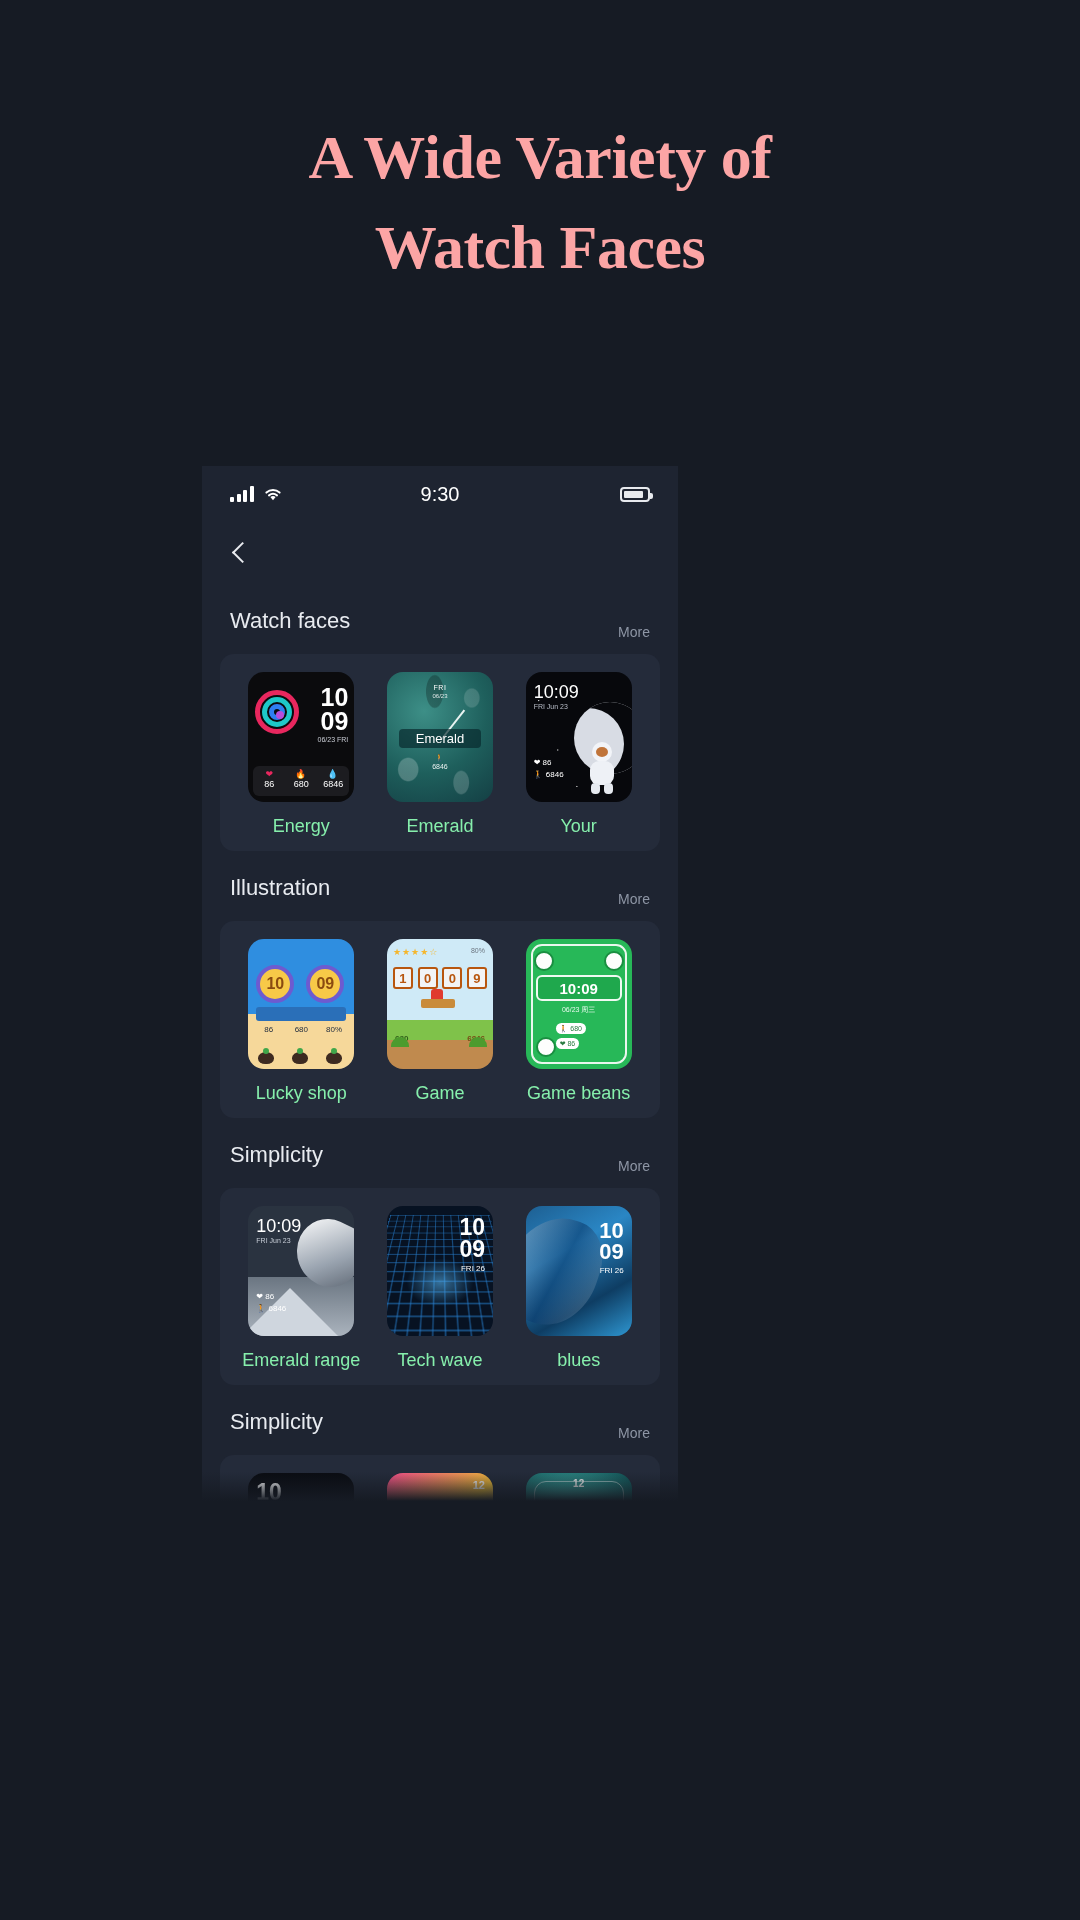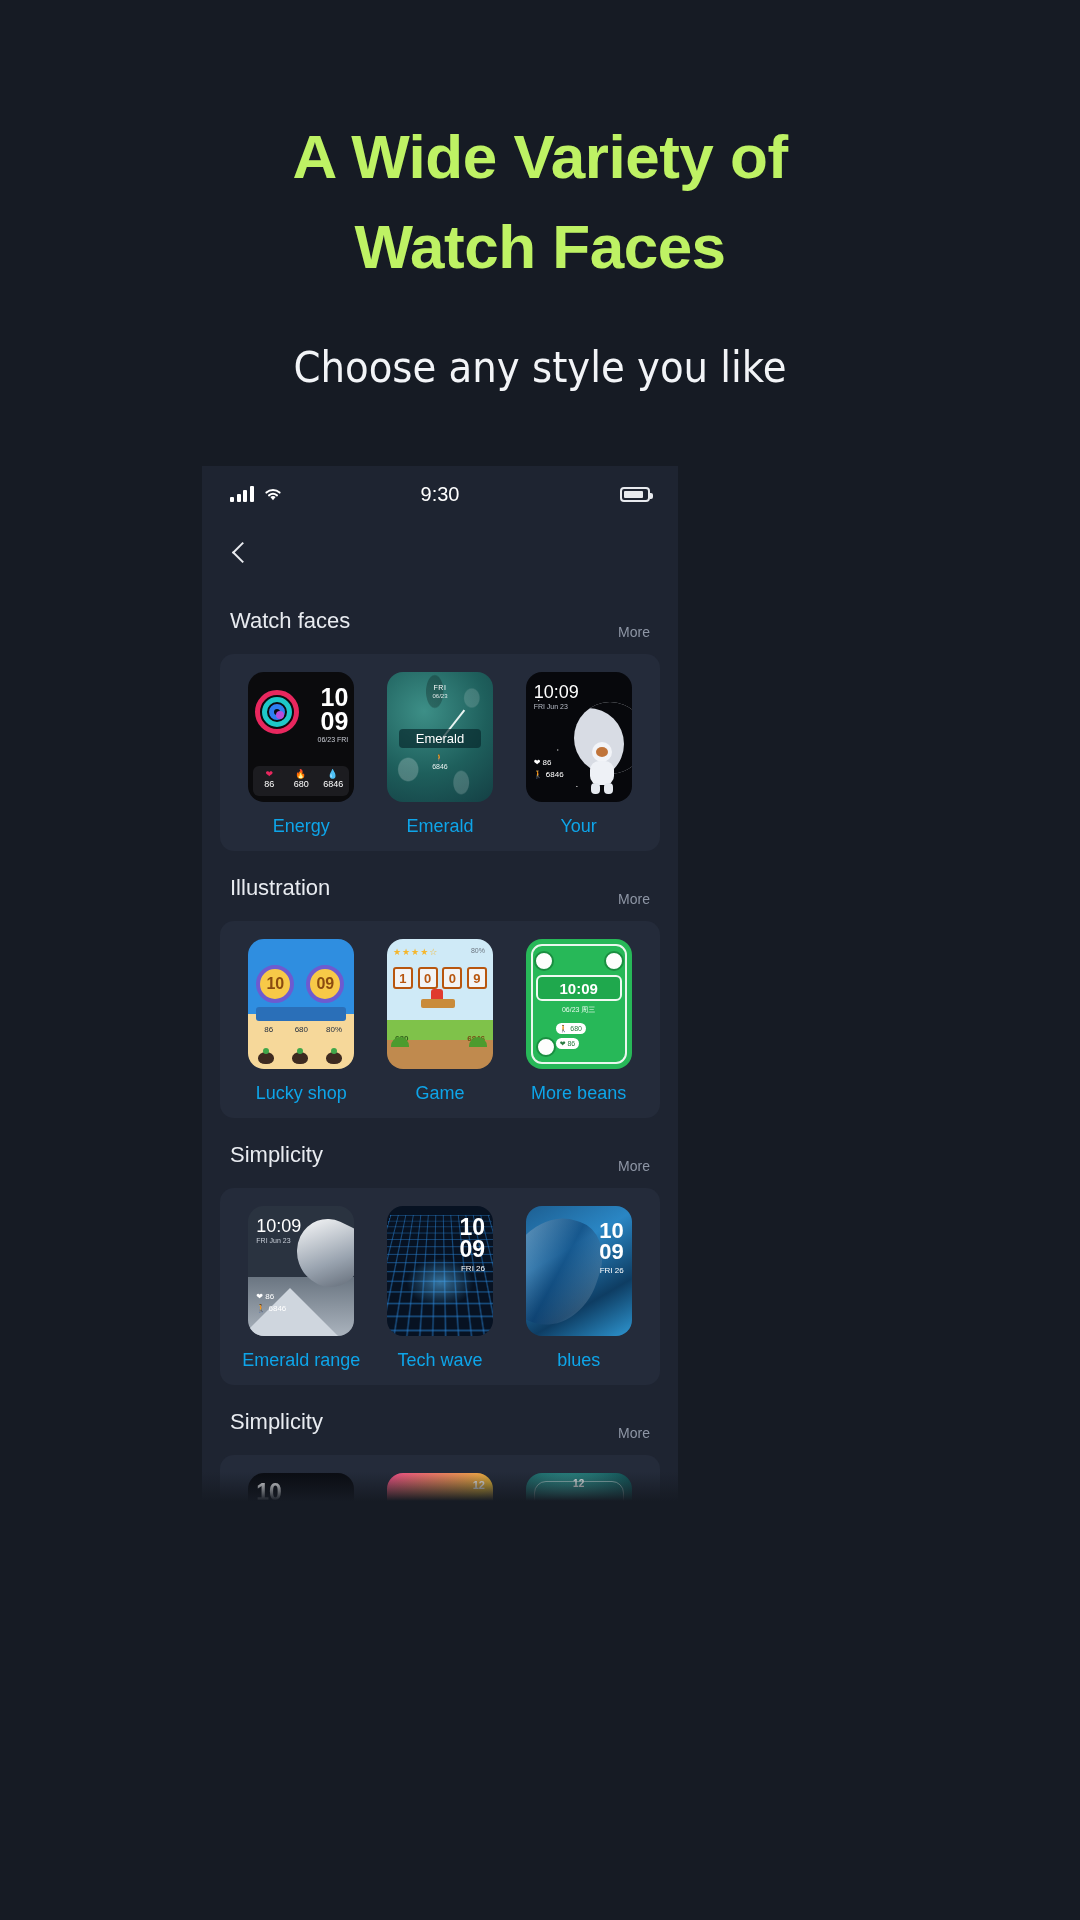--- a/index.html
+++ b/index.html
@@ -7,26 +7,26 @@
     width: 1080px; height: 1920px;
     background: #151a23;
     font-family: "Liberation Sans", sans-serif;
     overflow: hidden;
   }
   .page { position: relative; width: 1080px; height: 1920px; background: #161b24; }
 
   
   .hero { padding-top: 112px; text-align: center; }
   .hero-title {
-    color: #bef264;
+    color: #fca5a5;
     font-size: 62px;
     font-weight: bold;
     line-height: 90px;
     letter-spacing: -0.5px;
-    font-family: Liberation Sans, sans-serif;
+    font-family: Liberation Serif, serif;
   }
   .hero-sub {
     margin-top: 50px;
     color: #f2f4f7;
     font-size: 43px;
     font-weight: 300;
     letter-spacing: 0px;
     font-family: "DejaVu Sans Condensed", "Liberation Sans", sans-serif;
   }
 
@@ -99,21 +99,21 @@
     margin: 0 18px; background: #242b3a; border-radius: 14px;
     padding: 18px 12px 14px 12px;
     display: flex; justify-content: space-around;
   }
   .wf-item { width: 132px; display: flex; flex-direction: column; align-items: center; }
   .wf-thumb {
     width: 106px; height: 130px; border-radius: 16px; overflow: hidden;
     position: relative; background: #000;
   }
   .wf-name {
-    margin-top: 14px; color: #0ea5e9; font-size: 18px;
+    margin-top: 14px; color: #86efac; font-size: 18px;
     white-space: nowrap; overflow: hidden; text-overflow: ellipsis; max-width: 132px;
     text-align: center;
   }
 
   
   .tm { position: absolute; color: #fff; font-family: "Liberation Sans", sans-serif; }
 
   
   .energy { background: #0b0b0d; }
   .energy .rings { position: absolute; left: 7px; top: 18px; width: 44px; height: 44px; }
@@ -290,21 +290,20 @@
   }
 </style>
 </head>
 <body>
 
 <div class="page">
 
   <div class="hero">
     <div class="hero-title">A Wide Variety of</div>
     <div class="hero-title">Watch Faces</div>
-    <div class="hero-sub">Choose any style you like</div>
   </div>
 
   <div class="phone">
 
     <div class="statusbar">
       <div class="sb-left">
         <span class="bars">
             <i></i>
             <i></i>
             <i></i>
@@ -454,21 +453,21 @@
           <div class="wf-thumb beans">
             <div class="inner"></div>
             <div class="face f1"></div>
             <div class="face f2"></div>
             <div class="face f3"></div>
             <div class="timebox">10:09</div>
             <div class="dt">06/23 周三</div>
             <div class="chip ch1">🚶 <span>680</span></div>
             <div class="chip ch2">❤ <span>86</span></div>
           </div>
-          <div class="wf-name">More beans</div>
+          <div class="wf-name">Game beans</div>
         </div>
       </div>
 
       <div class="section-head">
         <span class="section-title">Simplicity</span>
         <span class="section-more">More</span>
       </div>
       <div class="card-group">
 
         <div class="wf-item">

